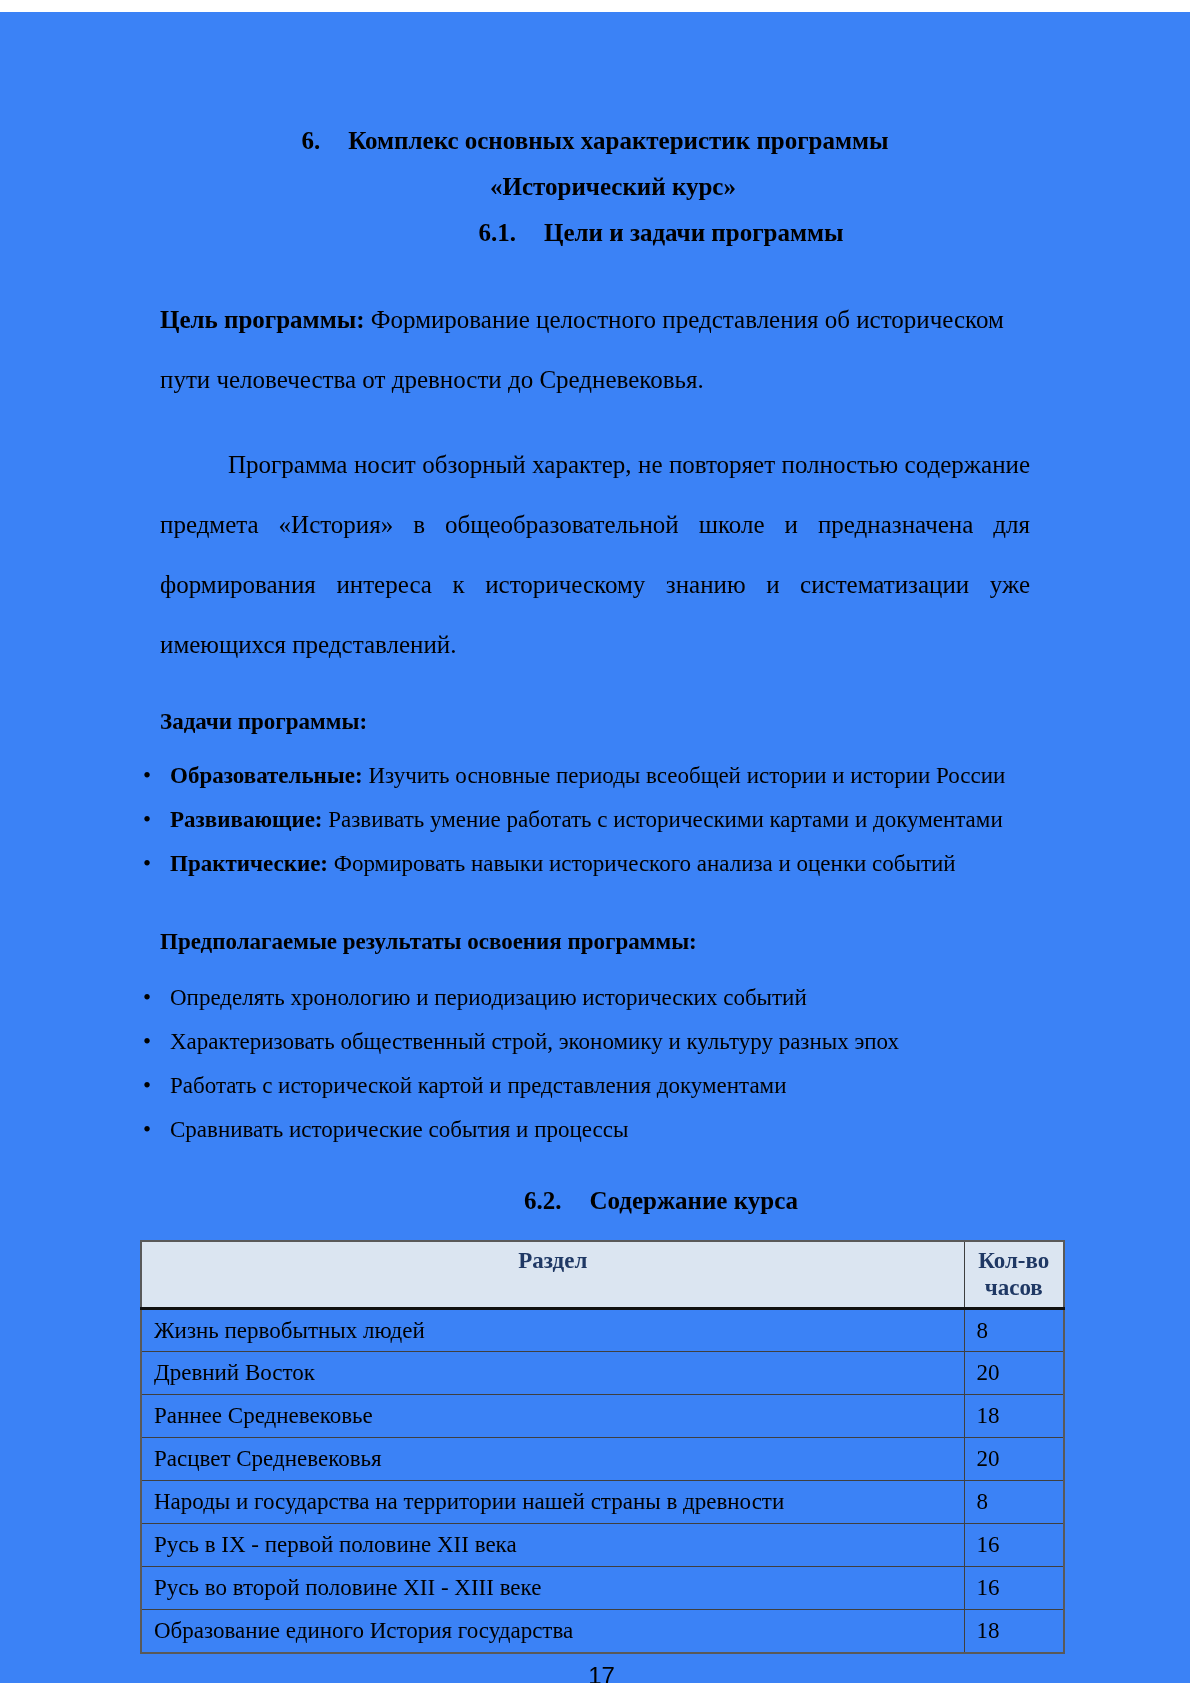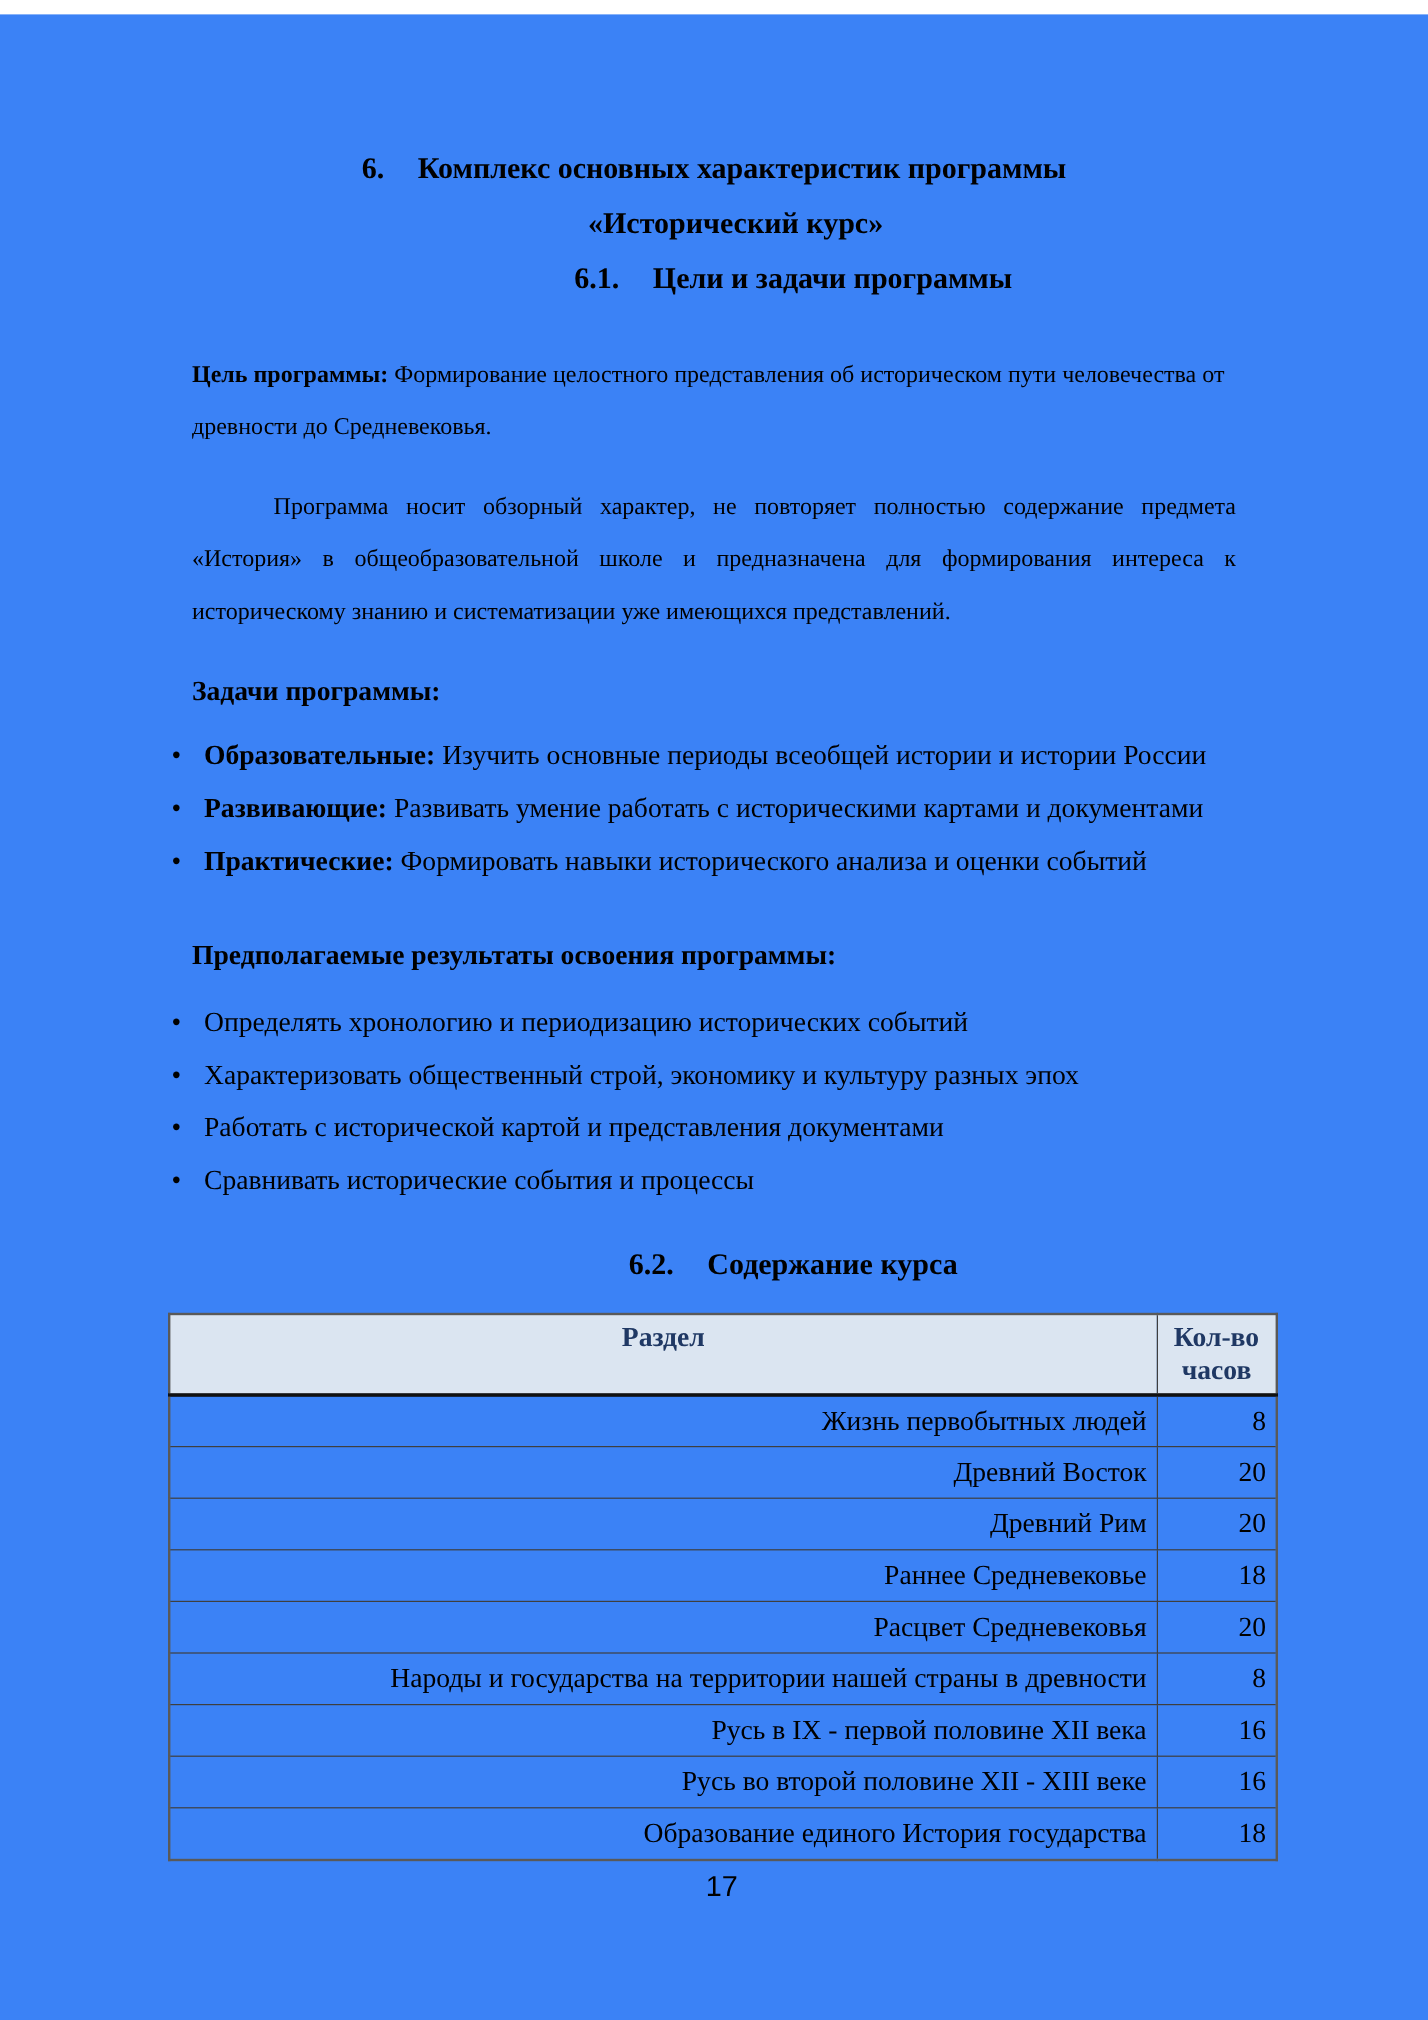--- a/index.html
+++ b/index.html
@@ -14,21 +14,21 @@
     box-sizing: border-box;
     padding: 106px 160px 0 160px;
     overflow: hidden;
   }
   .titles { text-align: center; font-weight: bold; font-size: 25px; line-height: 46px; }
   .title-line { position: relative; }
   .title-program { left: 18px; }
   .title-sub { left: 66px; }
   .tab { display: inline-block; width: 28px; }
 
-  .para { font-size: 20px; line-height: 44px; }
+  .para { font-size: 25px; line-height: 60px; }
   .goal-para { margin-top: 34px; }
   .overview-para { margin-top: 22px; text-align: justify; text-indent: 68px; }
   .bold { font-weight: bold; }
 
   .block-heading { margin-top: 22px; font-size: 23px; line-height: 44px; font-weight: bold; }
   .results-heading { margin-top: 34px; }
 
   ul.bullets { list-style: none; margin: 10px 0 0 -21px; padding: 0; }
   ul.bullets li {
     position: relative;
@@ -72,21 +72,20 @@
   }
   table.course td {
     border: 1.5px solid #3f3f3f;
     vertical-align: middle;
     height: 43px;
     box-sizing: border-box;
     padding: 2px 8px 2px 12px;
     line-height: 28px;
     overflow: hidden;
     white-space: nowrap;
-    text-align: right;
   }
   table.course td.hours { padding-left: 12px; }
 
   .page-number {
     width: 923px;
     margin-left: -20px;
     margin-top: 8px;
     text-align: center;
     font-size: 24px;
     font-family: "Liberation Sans", sans-serif;
@@ -161,24 +160,20 @@
     <td>Жизнь первобытных людей</td>
     <td class="hours">8</td>
   </tr>
 
   <tr>
     <td>Древний Восток</td>
     <td class="hours">20</td>
   </tr>
 
 
-  <tr>
-    <td>Древний Рим</td>
-    <td class="hours">20</td>
-  </tr>
 
   <tr>
     <td>Раннее Средневековье</td>
     <td class="hours">18</td>
   </tr>
 
   <tr>
     <td>Расцвет Средневековья</td>
     <td class="hours">20</td>
   </tr>

